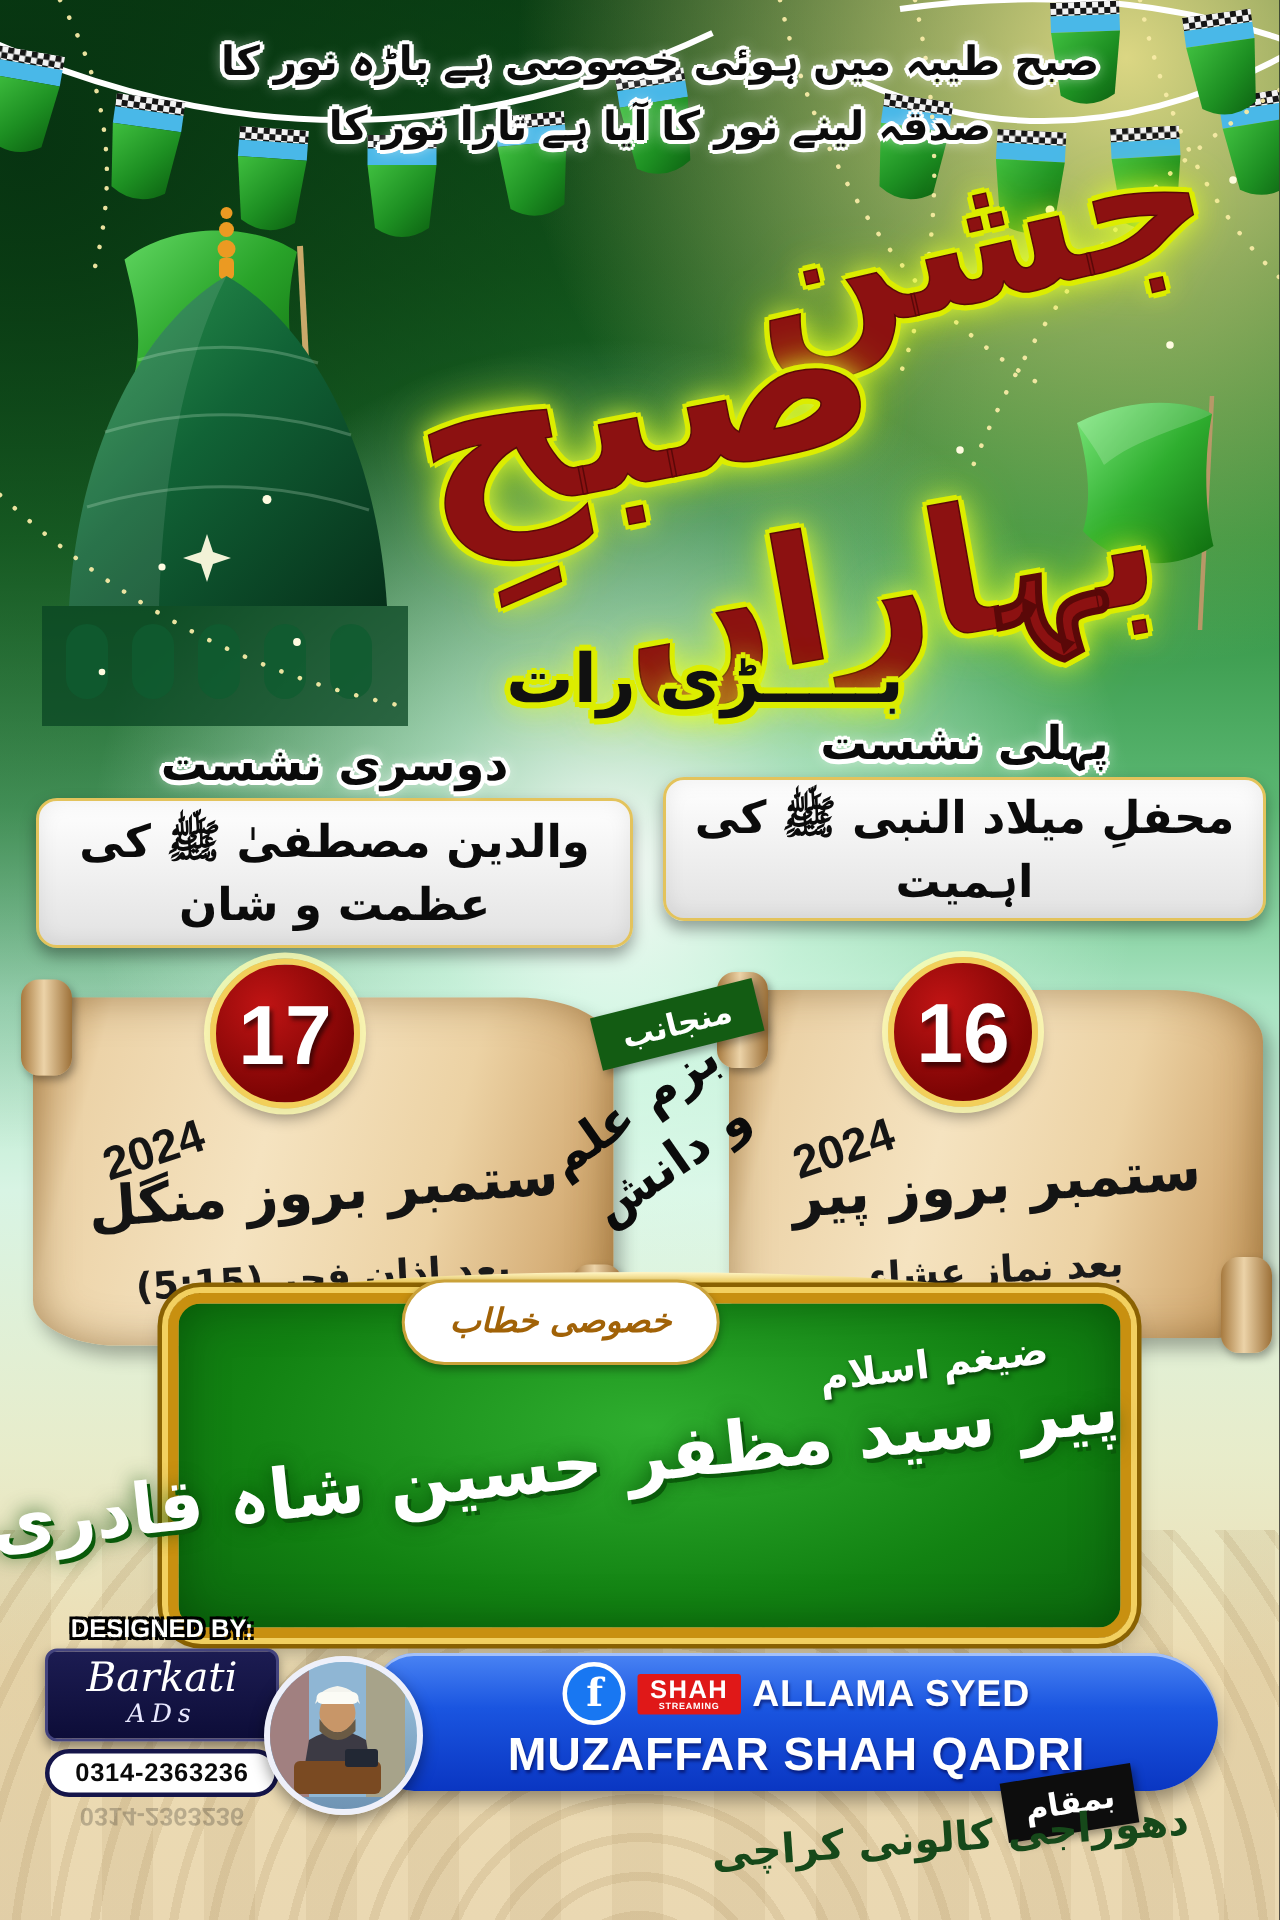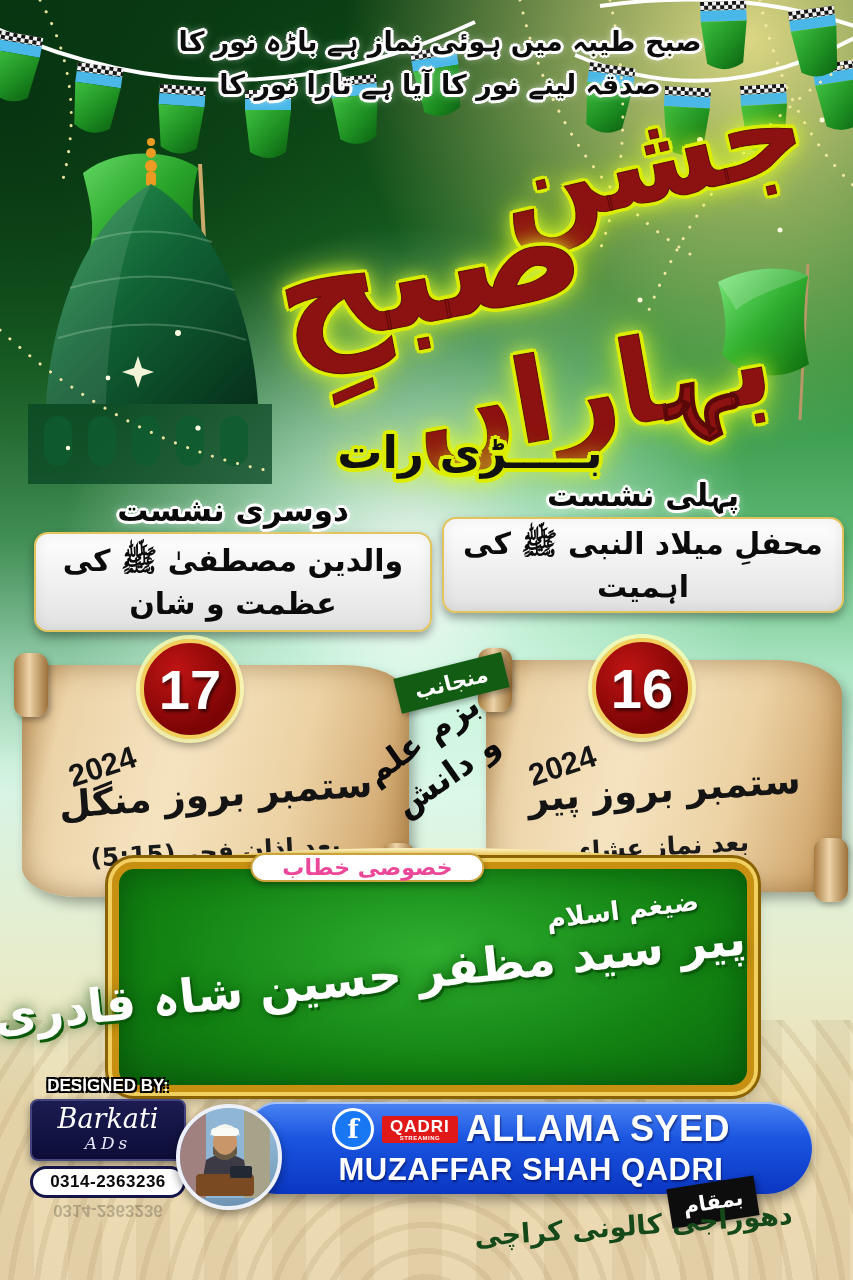--- a/index.html
+++ b/index.html
@@ -41,21 +41,21 @@
   
   .sess{z-index:6;text-align:center;}
   .sess .hdr{font-size:31px;font-weight:bold;color:#0a0a0a;margin-bottom:4px;}
   .sess .box{
     background:linear-gradient(180deg,#ffffff 0%,#efefef 55%,#e2e2e2 100%);
     border:2px solid #e3c35c;border-radius:14px;box-shadow:0 5px 10px rgba(0,0,0,.35), inset 0 0 14px rgba(0,0,0,.08);
     display:flex;align-items:center;justify-content:center;color:#0b0b0b;font-weight:bold;font-size:30px;padding:6px 10px;
   }
   .sess-right{left:442px;top:477px;width:402px;}
   .sess-right .box{height:80px;}
-  .sess-left{left:24px;top:492px;width:398px;margin-left:10px;}
+  .sess-left{left:24px;top:492px;width:398px;}
   .sess-left .box{height:84px;}
 
   
   .scroll{
     z-index:6;
     background:linear-gradient(105deg,#c69c63 0%,#ecd3a8 12%,#f5e3c0 40%,#ecd2a4 68%,#d8b27c 86%,#bf9356 100%);
     border-radius:24px 64px 30px 56px / 42px 34px 56px 30px;
     box-shadow:inset 0 0 28px rgba(110,70,20,.5), 5px 7px 12px rgba(0,0,0,.3);
   }
   .scroll::before,.scroll::after{content:"";position:absolute;width:34px;height:64px;border-radius:12px;
@@ -86,22 +86,22 @@
   .org .nm{position:absolute;left:8px;top:58px;width:150px;text-align:center;font-size:33px;line-height:44px;font-weight:bold;color:#0b0b0b;transform:rotate(-35deg);}
 
   
   .gold-arc{left:180px;top:848px;width:492px;height:18px;z-index:6;border-radius:100% 100% 0 0/200% 200% 0 0;
     background:linear-gradient(180deg,#fff6c8,#e0b225 60%,#9a6d08);}
   .banner{
     left:112px;top:862px;width:628px;height:216px;z-index:7;border-radius:22px;
     background:radial-gradient(ellipse at 50% 38%,#2fae2f,#128212 62%,#0b660d 100%);
     border:7px solid #c89010;box-shadow:0 0 0 4px #f2d060,0 0 0 7px #8a6202,0 8px 16px rgba(0,0,0,.35), inset 0 0 30px rgba(0,60,0,.5);
   }
-  .banner .tag{position:absolute;left:50%;top:-16px;transform:translateX(-78%);background:#fff;color:#ec4899;
-    font-size:22px;font-weight:bold;padding:0 30px;border-radius:999px;border:2px solid #caa23a;box-shadow:0 3px 6px rgba(0,0,0,.35);white-space:nowrap;}
+  .banner .tag{position:absolute;left:50%;top:-16px;transform:translateX(-78%);background:#fff;color:#a16207;
+    font-size:22px;font-weight:bold;padding:14px 30px;border-radius:999px;border:2px solid #caa23a;box-shadow:0 3px 6px rgba(0,0,0,.35);white-space:nowrap;font-style:italic;}
   .banner .sp-title{position:absolute;right:48px;top:26px;color:#fff;font-size:26px;font-weight:bold;transform:rotate(-7deg);text-shadow:1px 2px 3px rgba(0,40,0,.8);}
   .banner .sp-name{position:absolute;left:0;top:74px;width:100%;text-align:center;color:#fff;font-size:47px;font-weight:bold;
     transform:rotate(-6deg);text-shadow:2px 3px 0 #0a5a0a,0 0 14px rgba(0,70,0,.8);white-space:nowrap;}
 
   
   .designer{left:30px;top:1076px;width:156px;z-index:8;text-align:center;font-family:"Liberation Sans",sans-serif;}
   .designer .lbl{color:#fff;font-weight:bold;font-size:17px;text-shadow:-2px -2px 0 #000,2px -2px 0 #000,-2px 2px 0 #000,2px 2px 0 #000;}
   .designer .brandbox{margin-top:3px;background:linear-gradient(180deg,#1c1c52,#0d0d38);border:2px solid #44447e;border-radius:8px;padding:4px 10px 6px;box-shadow:0 4px 8px rgba(0,0,0,.4);}
   .designer .brand{font-family:"DejaVu Serif",serif;font-style:italic;font-size:27px;color:#fff;line-height:28px;}
   .designer .brand-sub{font-family:"DejaVu Serif",serif;font-style:italic;font-size:17px;color:#e8e8ff;letter-spacing:4px;}
@@ -115,21 +115,21 @@
     box-shadow:inset 0 2px 0 rgba(255,255,255,.5),0 6px 12px rgba(0,0,0,.35);
     display:flex;flex-direction:column;align-items:center;justify-content:center;color:#fff;
     font-family:"Liberation Sans",sans-serif;font-weight:bold;
   }
   .livebar .row1{display:flex;align-items:center;gap:8px;}
   .fb{width:36px;height:36px;border-radius:50%;background:#1877f2;border:3px solid #fff;display:flex;align-items:center;justify-content:center;
     font-family:"DejaVu Serif",serif;font-size:26px;font-weight:bold;color:#fff;line-height:1;}
   .live{background:#e01818;padding:2px 8px 1px;text-align:center;border-radius:2px;}
   .live .l1{font-size:17px;line-height:17px;letter-spacing:1px;}
   .live .l2{font-size:6px;line-height:7px;letter-spacing:.5px;}
-  .livebar .t1{font-size:36px;letter-spacing:.5px;text-shadow:1px 2px 2px rgba(0,0,60,.5);}
+  .livebar .t1{font-size:25px;letter-spacing:.5px;text-shadow:1px 2px 2px rgba(0,0,60,.5);}
   .livebar .t2{font-size:31px;margin-top:2px;letter-spacing:.5px;text-shadow:1px 2px 2px rgba(0,0,60,.5);}
 
   
   .photo{left:176px;top:1104px;width:98px;height:98px;border-radius:50%;overflow:hidden;z-index:9;
     border:4px solid #eef0fa;box-shadow:0 4px 10px rgba(0,0,0,.4);background:linear-gradient(180deg,#9cc4e0,#6f94b4);}
 
   
   .venue{left:0;top:1188px;width:853px;height:92px;z-index:8;}
   .venue .badge{position:absolute;right:96px;top:-6px;background:#0d0d0d;color:#fff;font-size:21px;font-weight:bold;
     padding:8px 14px;transform:rotate(-9deg);box-shadow:2px 3px 6px rgba(0,0,0,.35);}
@@ -243,21 +243,21 @@
     </g>
     <g fill="#fffbe0">
       <circle cx="700" cy="140" r="3"></circle>
         <circle cx="780" cy="230" r="2.5"></circle>
         <circle cx="640" cy="300" r="2.5"></circle>
         <circle cx="822" cy="120" r="2.5"></circle>
     </g>
   </svg>
 
   <div class="abs couplet rtl stroke-w">
-    <div>صبح طیبہ میں ہوئی نماز ہے باڑہ نور کا</div>
+    <div>صبح طیبہ میں ہوئی خصوصی ہے باڑہ نور کا</div>
     <div>صدقہ لینے نور کا آیا ہے تارا نور کا</div>
   </div>
 
   <div class="abs title rtl glow-y">
     <span class="w1">جشن</span>
     <span class="w2">صبحِ</span>
     <span class="w3">بہاراں</span>
   </div>
   <div class="abs subtitle rtl glow-y">بـــــڑی رات</div>
 
@@ -304,21 +304,21 @@
       <div class="brand-sub">ADs</div>
     </div>
     <div class="phone">0314-2363236</div>
     <div class="phone-ref">0314-2363236</div>
   </div>
 
   <div class="abs livebar">
     <div class="row1">
       <div class="fb">f</div>
       <div class="live">
-        <div class="l1">QADRI</div>
+        <div class="l1">SHAH</div>
         <div class="l2">STREAMING</div>
       </div>
       <div class="t1">ALLAMA SYED</div>
     </div>
     <div class="t2">MUZAFFAR SHAH QADRI</div>
   </div>
 
   <div class="abs photo">
     <svg width="90" height="90" viewBox="0 0 90 90">
       <rect x="0" y="0" width="90" height="90" fill="#8fb6d4"></rect>

